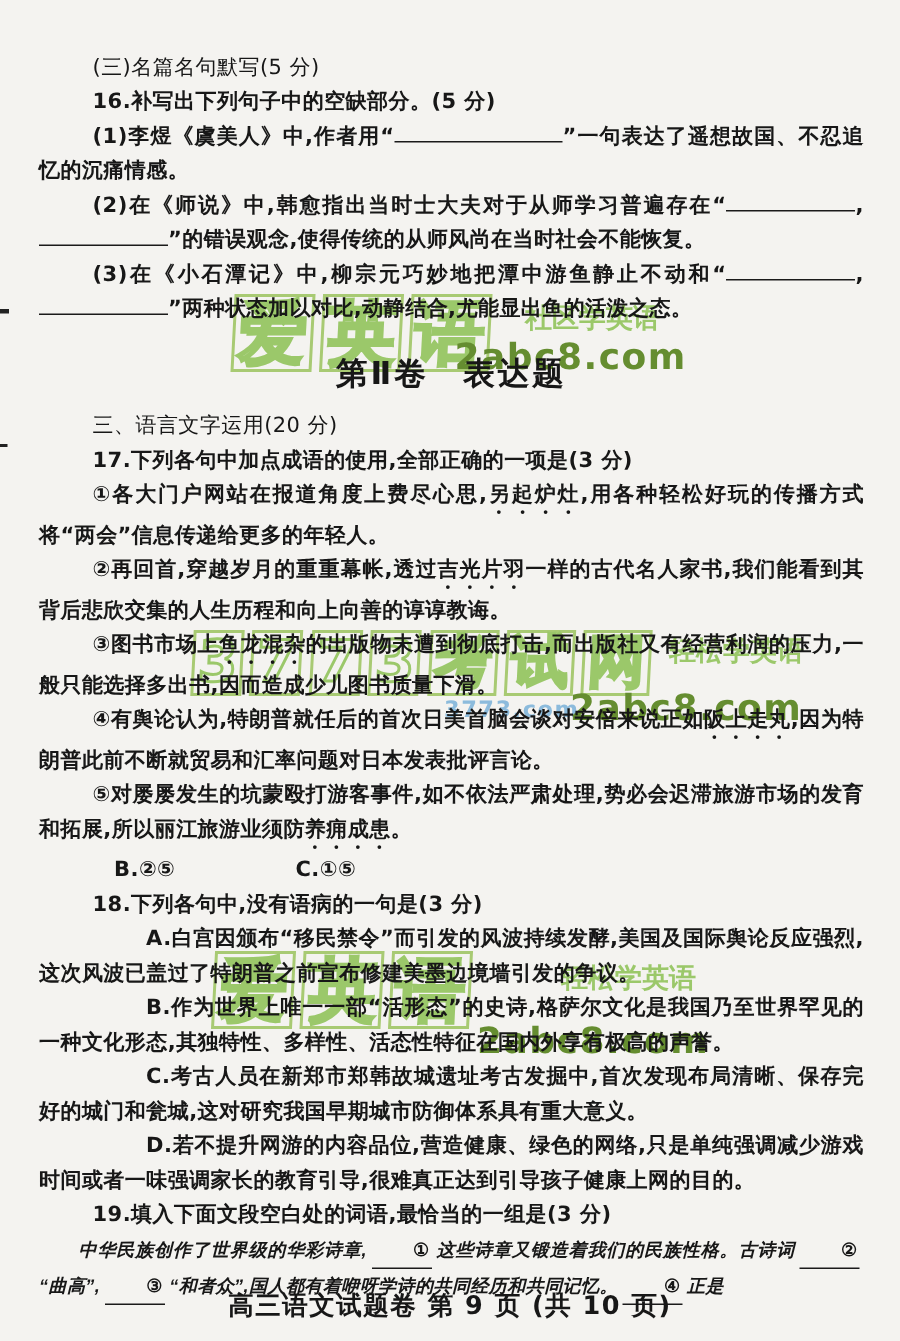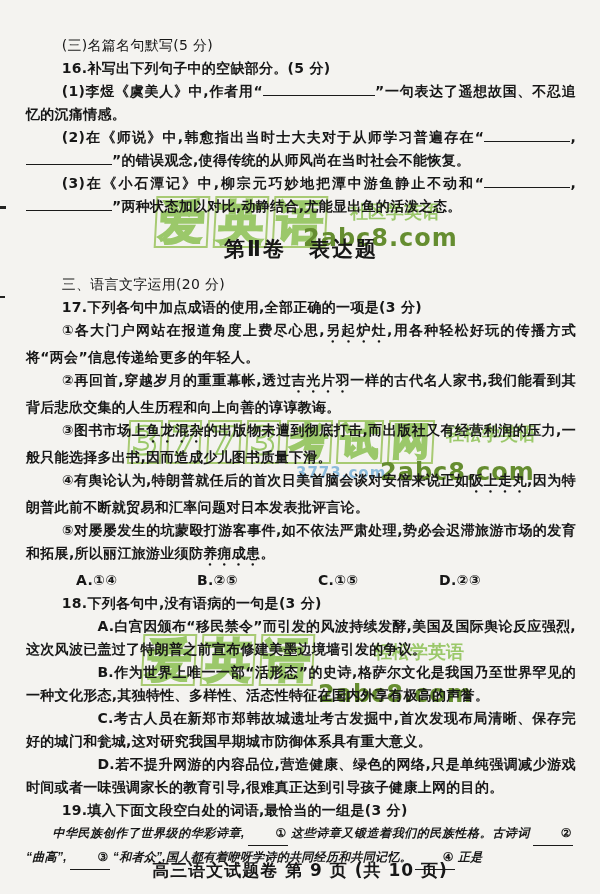--- a/index.html
+++ b/index.html
@@ -107,24 +107,22 @@
 
     <p class="para bold">三、语言文字运用(20 分)</p>
     <p class="para">17.下列各句中加点成语的使用,全部正确的一项是(3 分)</p>
     <p class="para"><span>①各大门户网站在报道角度上费尽心思,</span><span class="dots">另起炉灶</span><span>,用各种轻松好玩的传播方式将“两会”信息传递给更多的年轻人。</span></p>
     <p class="para"><span>②再回首,穿越岁月的重重幕帐,透过</span><span class="dots">吉光片羽</span><span>一样的古代名人家书,我们能看到其背后悲欣交集的人生历程和向上向善的谆谆教诲。</span></p>
     <p class="para"><span>③图书市场上</span><span class="dots">鱼龙混杂</span><span>的出版物未遭到彻底打击,而出版社又有经营利润的压力,一般只能选择多出书,因而造成少儿图书质量下滑。</span></p>
     <p class="para"><span>④有舆论认为,特朗普就任后的首次日美首脑会谈对安倍来说正如</span><span class="dots">阪上走丸</span><span>,因为特朗普此前不断就贸易和汇率问题对日本发表批评言论。</span></p>
     <p class="para"><span>⑤对屡屡发生的坑蒙殴打游客事件,如不依法严肃处理,势必会迟滞旅游市场的发育和拓展,所以丽江旅游业须防</span><span class="dots">养痈成患</span><span>。</span></p>
 
     <p class="opt-row">
-      <span>A.①④</span>
       <span>B.②⑤</span>
       <span>C.①⑤</span>
-      <span>D.②③</span>
     </p>
 
     <p class="para">18.下列各句中,没有语病的一句是(3 分)</p>
     <p class="optpara">A.白宫因颁布“移民禁令”而引发的风波持续发酵,美国及国际舆论反应强烈,这次风波已盖过了特朗普之前宣布修建美墨边境墙引发的争议。</p>
     <p class="optpara">B.作为世界上唯一一部“活形态”的史诗,格萨尔文化是我国乃至世界罕见的一种文化形态,其独特性、多样性、活态性特征在国内外享有极高的声誉。</p>
     <p class="optpara">C.考古人员在新郑市郑韩故城遗址考古发掘中,首次发现布局清晰、保存完好的城门和瓮城,这对研究我国早期城市防御体系具有重大意义。</p>
     <p class="optpara">D.若不提升网游的内容品位,营造健康、绿色的网络,只是单纯强调减少游戏时间或者一味强调家长的教育引导,很难真正达到引导孩子健康上网的目的。</p>
 
     <p class="para">19.填入下面文段空白处的词语,最恰当的一组是(3 分)</p>
     <p class="kai"><span>中华民族创作了世界级的华彩诗章,</span><span class="numblank">①</span><span>这些诗章又锻造着我们的民族性格。古诗词</span><span class="numblank">②</span><span>“曲高”,</span><span class="numblank">③</span><span>“和者众”,国人都有着咿呀学诗的共同经历和共同记忆。</span><span class="numblank">④</span><span>正是</span></p>

